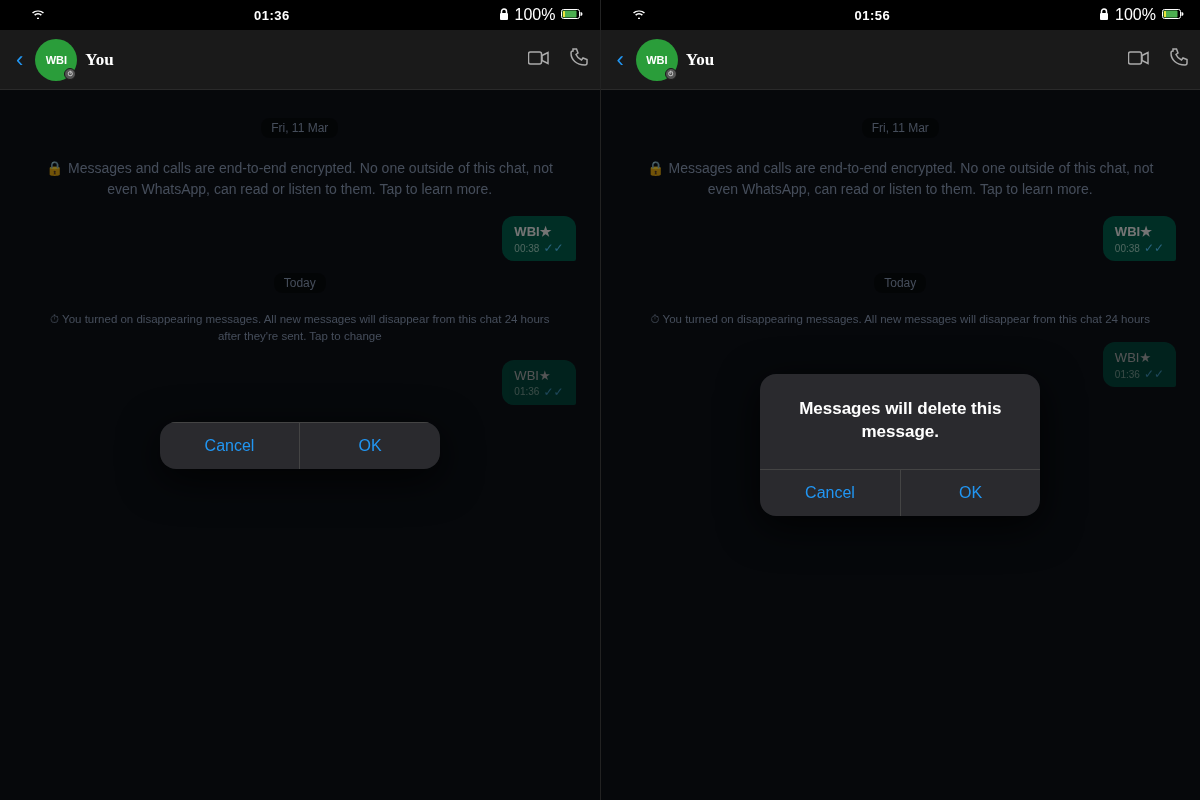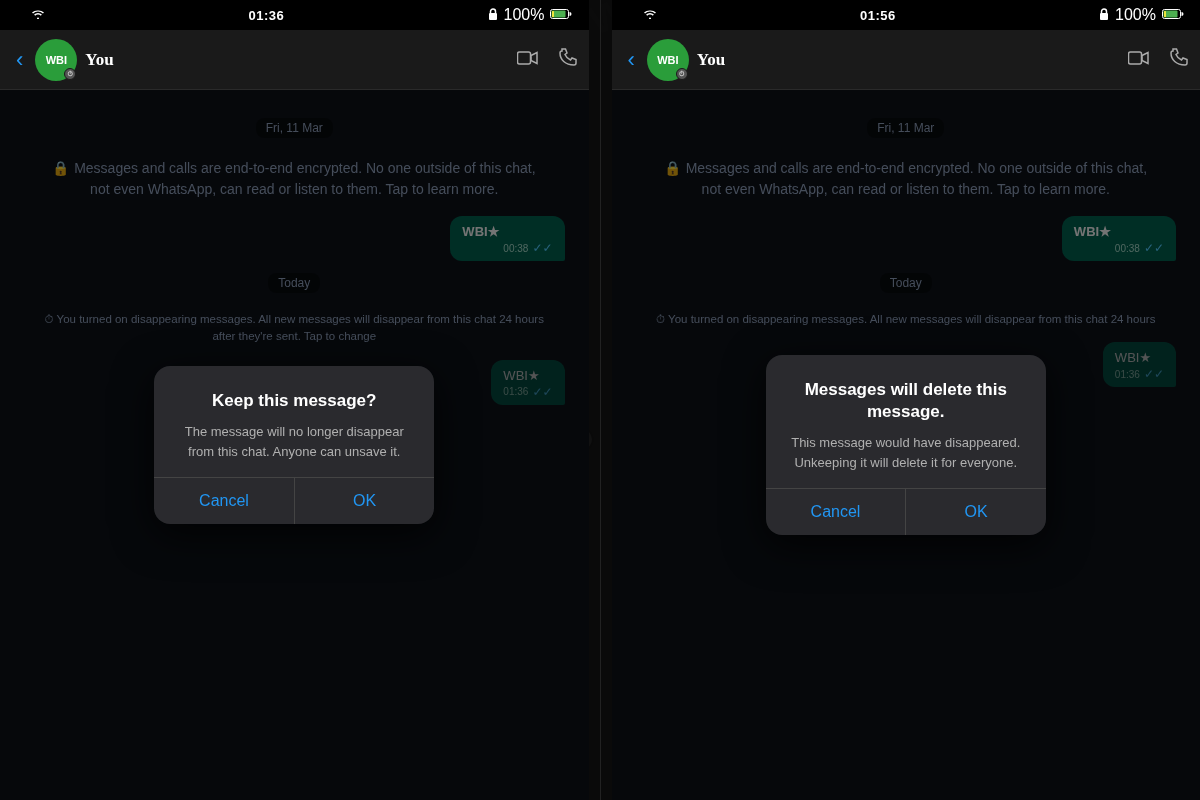--- a/index.html
+++ b/index.html
@@ -21,21 +21,20 @@
       opacity: 0.06;
     }
 
     
     .phones-container {
       display: flex;
       width: 1200px;
       height: 800px;
       position: relative;
       z-index: 1;
-      gap: 11px;
     }
 
     .phone-panel {
       width: 600px;
       height: 800px;
       display: flex;
       flex-direction: column;
       position: relative;
       overflow: hidden;
     }
@@ -189,21 +188,20 @@
     .message-bubble .msg-meta {
       display: flex;
       align-items: center;
       gap: 4px;
       justify-content: flex-end;
       margin-top: 2px;
     }
     .message-bubble .msg-time {
       font-size: 10px;
       color: #9ecebf;
-      margin-left: 41px;
     }
     .message-bubble .msg-ticks {
       font-size: 12px;
       color: #4fc3f7;
     }
     .disappear-notice {
       text-align: center;
       font-size: 11.5px;
       color: #8a9ab5;
       padding: 6px 16px;
@@ -419,24 +417,20 @@
           <div style="font-size:13px;color:#e8e8e8;">WBI★</div>
           <div style="display:flex;align-items:center;gap:4px;justify-content:flex-end;margin-top:2px;">
             <span style="font-size:10px;color:#9ecebf;">01:36</span>
             <span style="font-size:12px;color:#4fc3f7;">✓✓</span>
           </div>
         </div>
       </div>
 
       <div class="dialog-overlay">
         <div class="dialog">
-          <div class="dialog-content">
-            <div class="dialog-title">Keep this message?</div>
-            <div class="dialog-message">The message will no longer disappear from this chat. Anyone can unsave it.</div>
-          </div>
           <div class="dialog-divider-h"></div>
           <div class="dialog-buttons">
             <button class="dialog-btn cancel-btn">Cancel</button>
             <div class="dialog-divider-v"></div>
             <button class="dialog-btn ok-btn">OK</button>
           </div>
         </div>
       </div>
     </div>
   </div>
@@ -526,21 +520,20 @@
             <span style="font-size:10px;color:#9ecebf;">01:36</span>
             <span style="font-size:12px;color:#4fc3f7;">✓✓</span>
           </div>
         </div>
       </div>
 
       <div class="dialog-overlay">
         <div class="dialog">
           <div class="dialog-content">
             <div class="dialog-title">Messages will delete this message.</div>
-            <div class="dialog-message">This message would have disappeared. Unkeeping it will delete it for everyone.</div>
           </div>
           <div class="dialog-divider-h"></div>
           <div class="dialog-buttons">
             <button class="dialog-btn cancel-btn">Cancel</button>
             <div class="dialog-divider-v"></div>
             <button class="dialog-btn ok-btn">OK</button>
           </div>
         </div>
       </div>
     </div>

